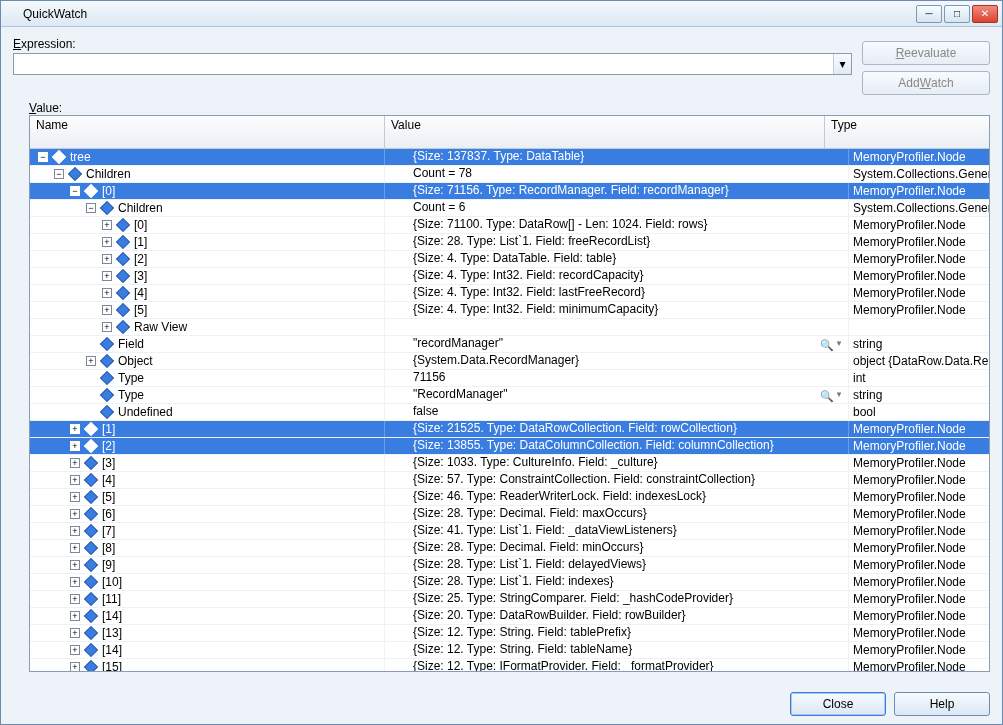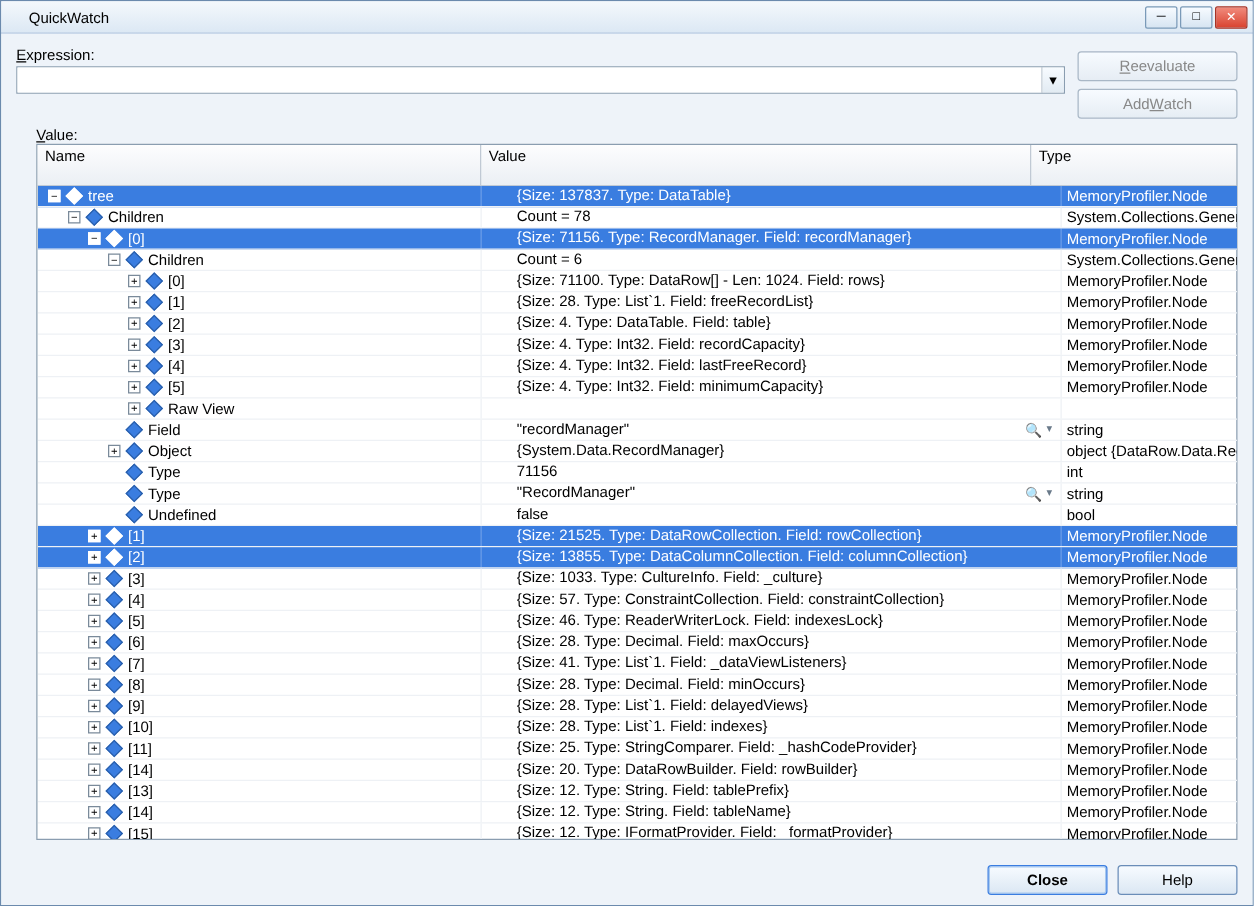--- a/index.html
+++ b/index.html
@@ -167,21 +167,21 @@
     gap: 8px; padding: 0 12px;
     background: #eef3f9;
   }
   .btn {
     width: 96px; height: 24px;
     border: 1px solid #6a8db8;
     background: linear-gradient(#f7fbff,#dbe7f3);
     border-radius: 3px;
     display:flex; align-items:center; justify-content:center;
   }
-  .btn.default { border-color:#3a7de0; box-shadow: 0 0 0 1px #a6c8ef inset; font-weight: bold; }
+  .btn.default { border-color:#3a7de0; box-shadow: 0 0 0 1px #a6c8ef inset; }
   .underline { text-decoration: underline; }
   .indent { display:inline-block; flex-shrink:0; }
 </style>
 </head>
 <body>
 
 <div class="window">
 
   <div class="titlebar">
     <span class="title">QuickWatch</span>

